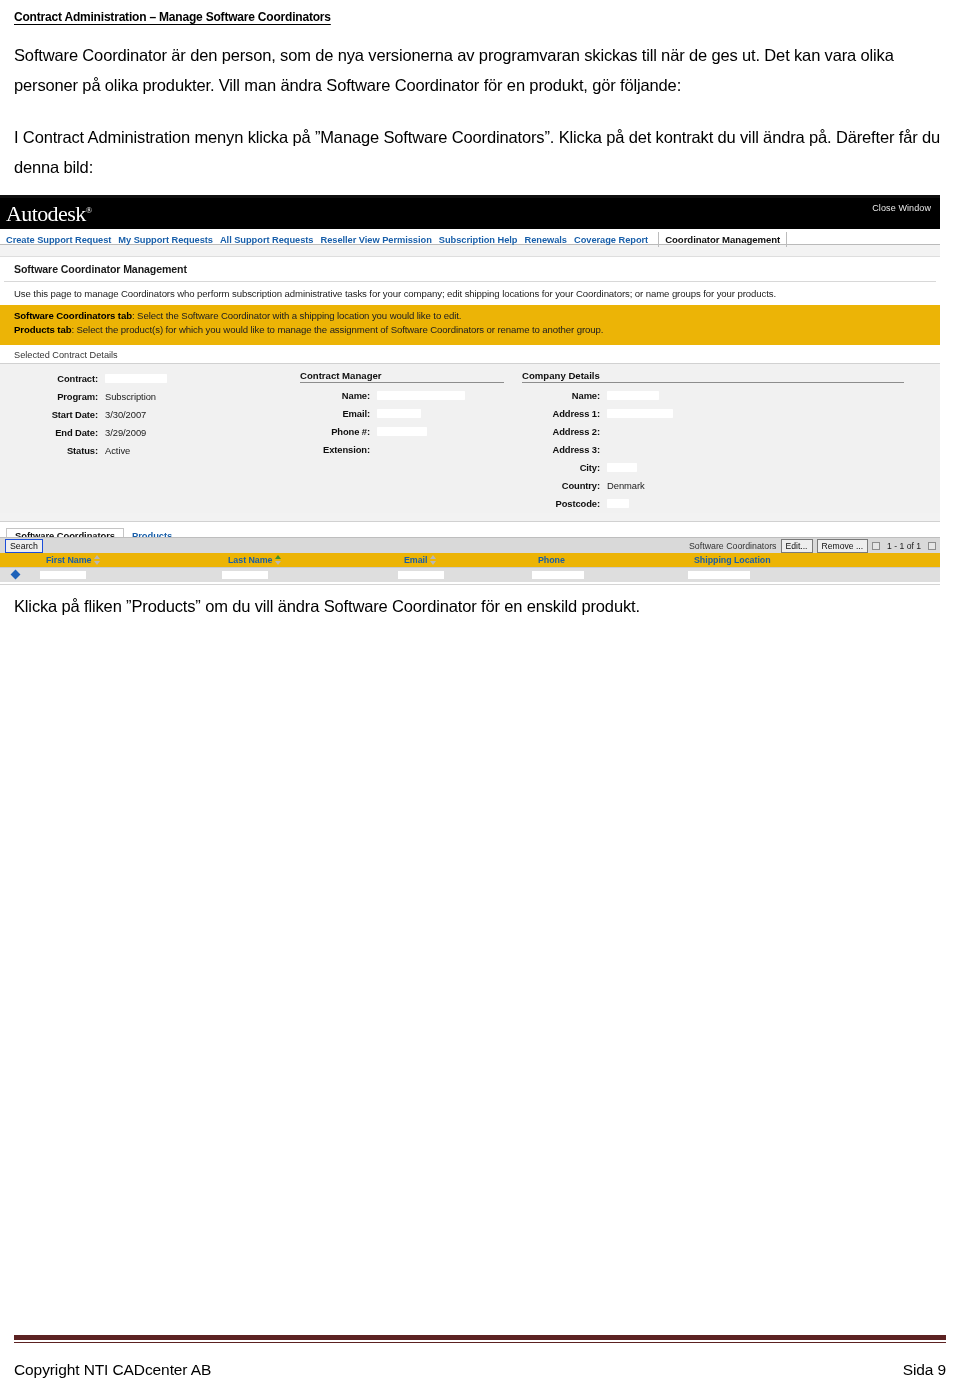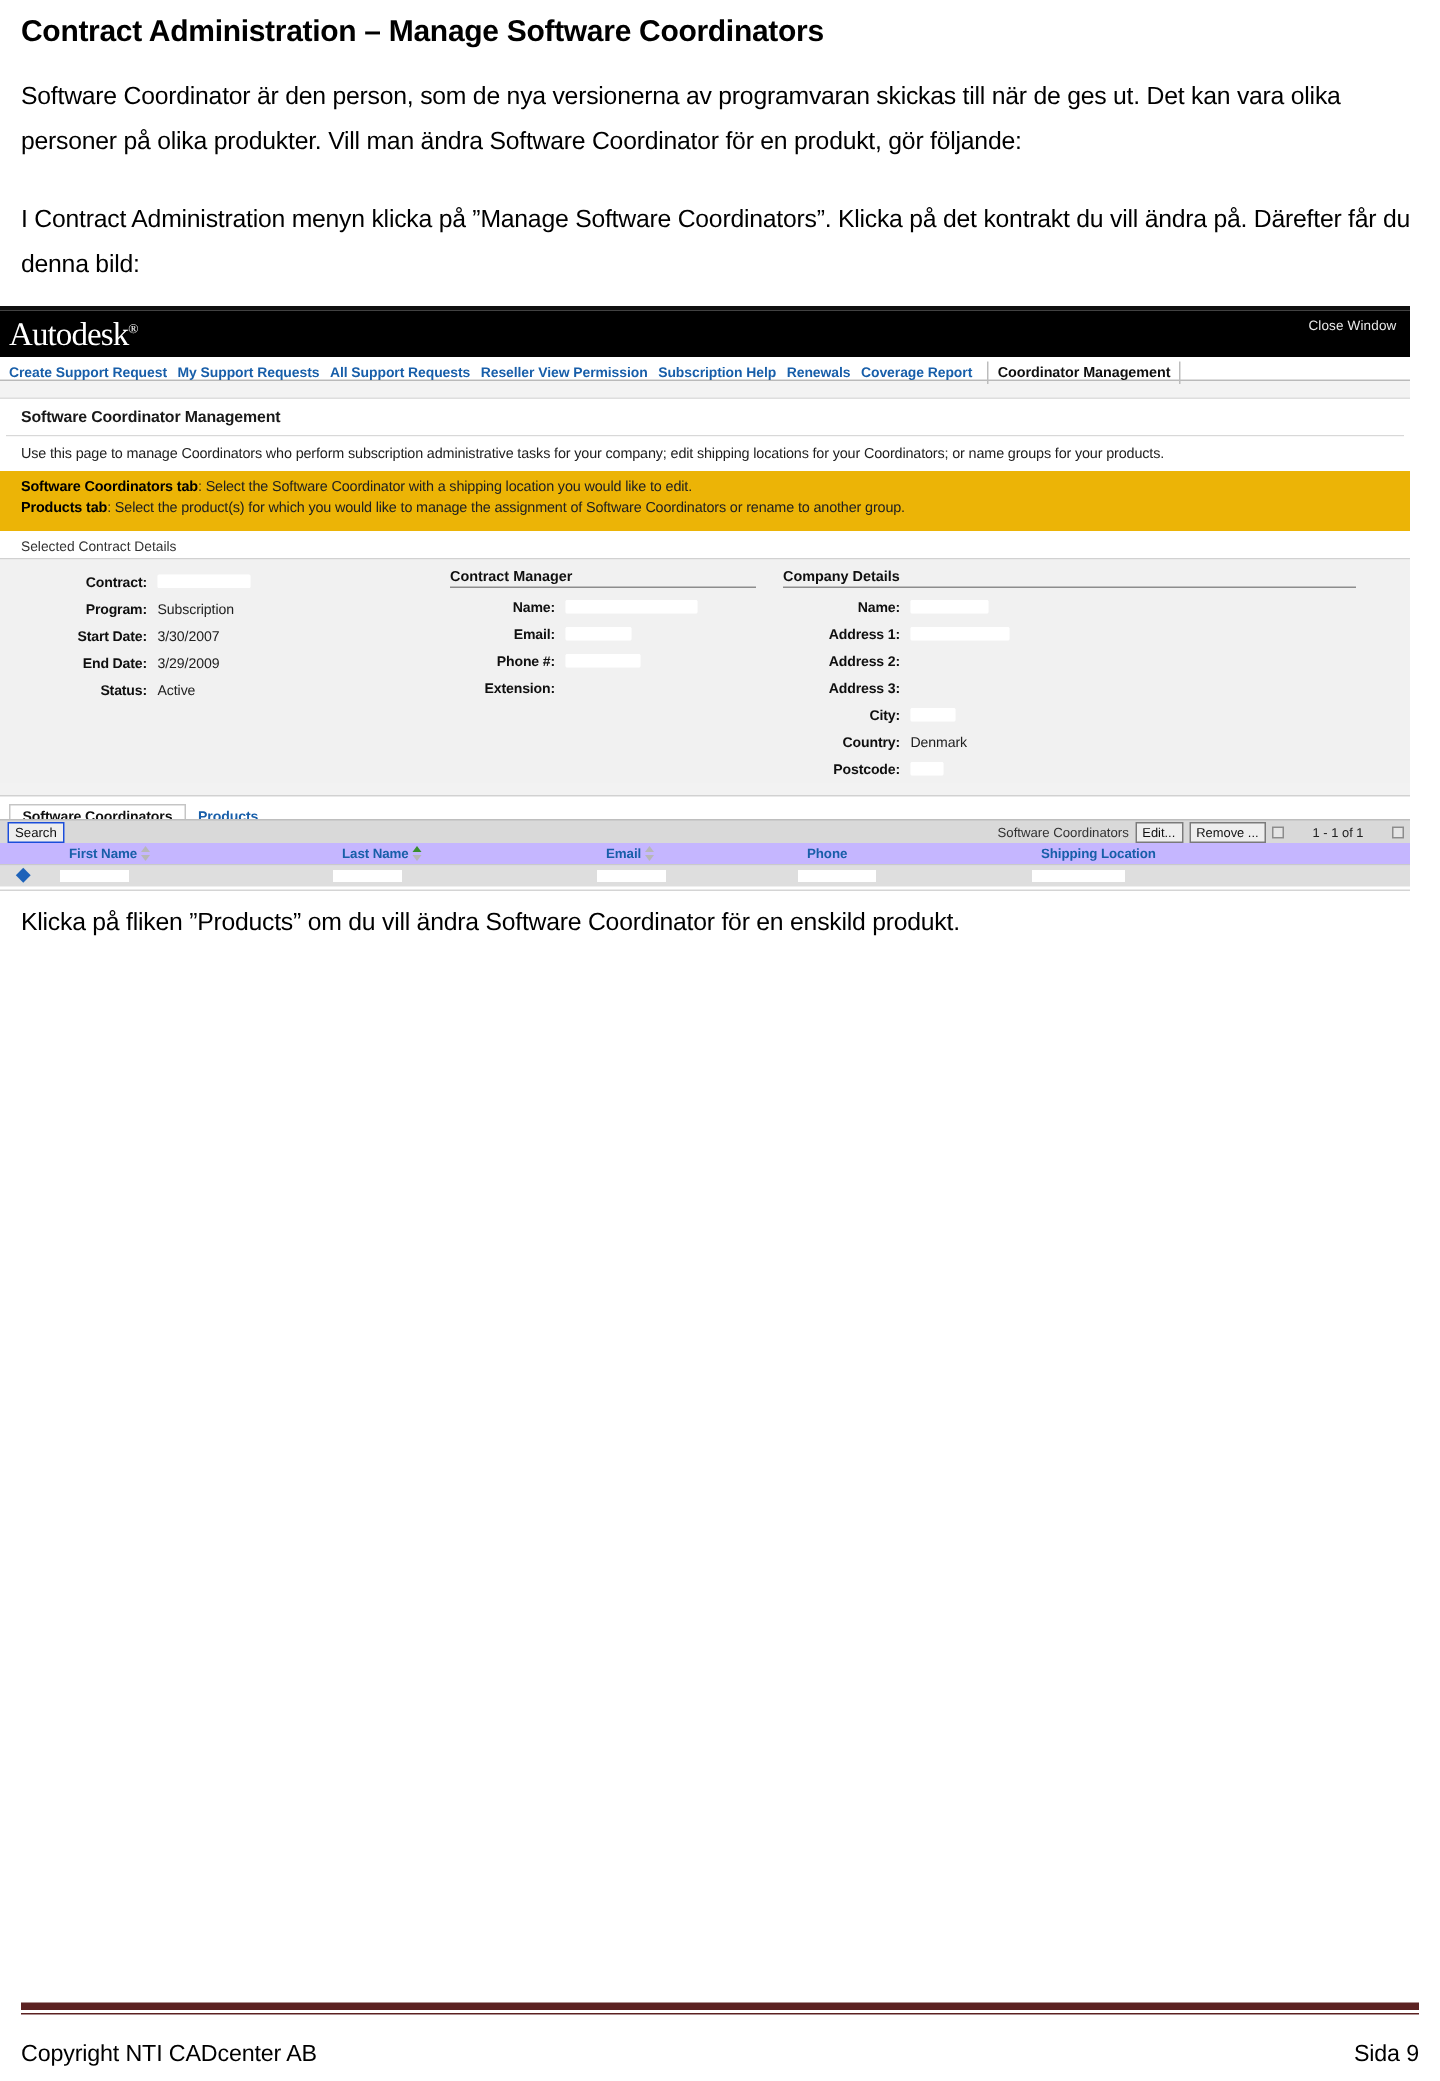--- a/index.html
+++ b/index.html
@@ -19,23 +19,24 @@
     width: 960px;
     height: 1387px;
     padding: 0;
   }
 
   
   .doc-body {
     padding: 6px 14px 0 14px;
   }
   .doc-title {
-    font-size: 20px;
+    font-size: 12px;
     font-weight: bold;
     letter-spacing: -0.2px;
+    text-decoration: underline;
     text-underline-offset: 3px;
     margin: 4px 0 0 0;
     white-space: nowrap;
   }
   .doc-para {
     font-size: 16.5px;
     line-height: 30px;
     letter-spacing: -0.15px;
     margin: 0;
     text-align: left;
@@ -266,32 +267,32 @@
   }
   .tb-label { font-size: 8.8px; color: #333; }
   .tb-btn {
     font-size: 8.6px;
     background: #ececec;
     border: 1px solid #7a7a7a;
     padding: 0 4px;
     line-height: 12px;
     color: #111;
   }
-  .pager { font-size: 8.6px; color: #222; display: flex; align-items: center; gap: 19px; }
+  .pager { font-size: 8.6px; color: #222; display: flex; align-items: center; gap: 7px; }
   .pg-arrow {
     display: inline-block;
     width: 8px; height: 8px;
     border: 1px solid #8c8c8c;
     background: #e3e3e3;
   }
 
   .thead-row {
     position: relative;
     height: 15px;
-    background: #c4b5fd;
+    background: #eab308;
     border-bottom: 1px solid #c9c9c9;
   }
   .th {
     position: absolute;
     top: 2px;
     font-size: 8.9px;
     font-weight: bold;
     color: #1a5fa8;
     letter-spacing: -0.05px;
     display: flex;

